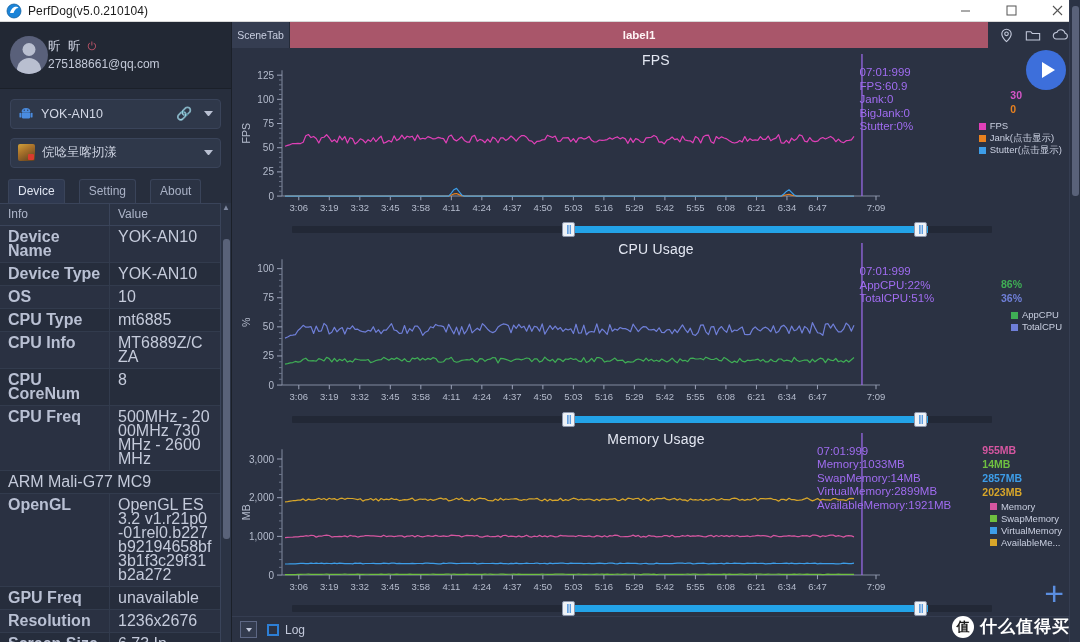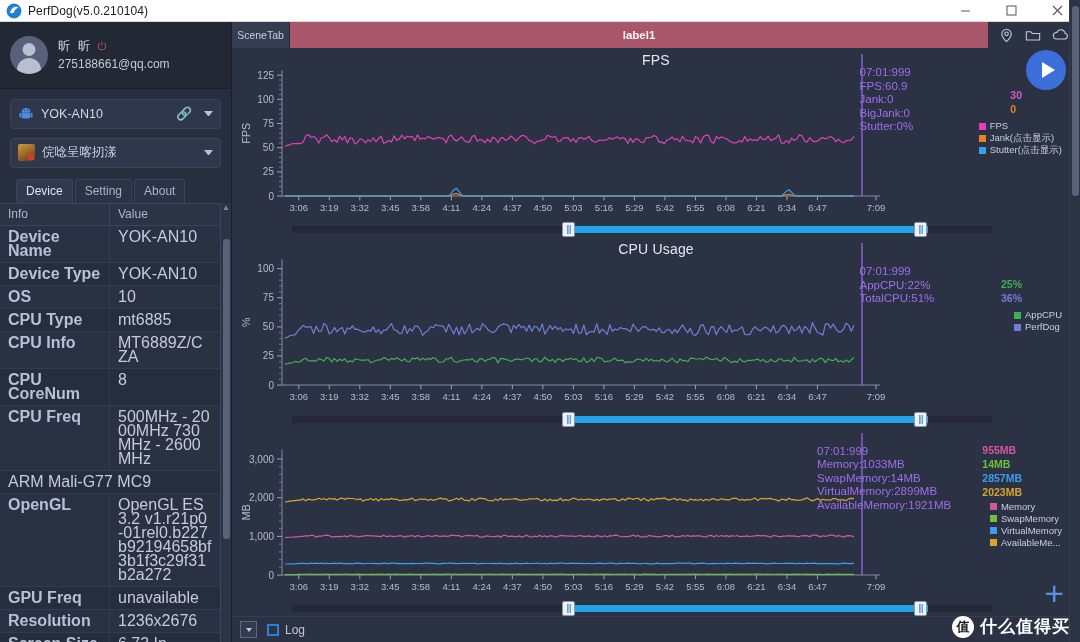--- a/index.html
+++ b/index.html
@@ -25,21 +25,21 @@
 
   
   .body { flex: 1 1 auto; display: flex; min-height: 0; }
 
   
   .sidebar {
     width: 232px; flex: 0 0 232px; background: #272e3d; display: flex; flex-direction: column;
     border-right: 1px solid #1b2029; min-height: 0;
   }
   .acct {
-    height: 72px; display: flex; align-items: center; padding: 0 10px; gap: 10px;
+    height: 72px; display: flex; align-items: center; padding: 0 10px; 
     background: #222834; border-bottom: 1px solid #1b2029;
   }
   .avatar {
     width: 38px; height: 38px; border-radius: 50%; background: #59607a;
     flex: 0 0 38px; position: relative; overflow: hidden;
   }
   .avatar::before {
     content: ""; position: absolute; left: 50%; top: 7px; width: 13px; height: 13px;
     border-radius: 50%; background: #b9bfd0; transform: translateX(-50%);
   }
@@ -64,21 +64,21 @@
   .caret { width: 0; height: 0; border-left: 4.5px solid transparent; border-right: 4.5px solid transparent;
            border-top: 5.5px solid #b9c0d2; flex: 0 0 9px; }
   .appicon {
     width: 17px; height: 17px; border-radius: 2px; flex: 0 0 17px;
     background: linear-gradient(150deg,#d0a13a 0%,#a8712a 40%,#5a3c1e 100%);
     position: relative; overflow: hidden;
   }
   .appicon::after { content:""; position:absolute; right:1px; bottom:1px; width:6px; height:6px; background:#d83b2e; border-radius:1px; }
 
   
-  .tabs { display: flex; padding: 2px 8px 0 16px; gap: 2px; }
+  .tabs { display: flex; padding: 2px 8px 0 8px; gap: 14px; }
   .tab {
     font-size: 12px; padding: 4px 9px 5px 9px; color: #aab2c6;
     border: 1px solid #3a445a; border-bottom: none; border-radius: 3px 3px 0 0; background: #2b3344;
   }
   .tab.active { background: #2f3950; color: #dfe4f0; }
 
   
   .tablewrap { flex: 1 1 auto; min-height: 0; display: flex; position: relative; overflow: hidden; }
   .tbl { flex: 1 1 auto; display: flex; flex-direction: column; border-top: 1px solid #3a445a; }
   .thead { display: flex; background: #2b3344; border-bottom: 1px solid #3a445a; height: 22px; flex: 0 0 22px; }
@@ -532,45 +532,46 @@
                 <path d="M53.0 99.7 L55.6 98.6 L58.2 97.1 L60.8 96.8 L63.4 96.2 L66.0 92.2 L68.6 89.9 L71.2 87.1 L73.8 88.9 L76.4 88.9 L79.0 88.4 L81.6 95.1 L84.2 87.9 L86.8 93.1 L89.4 92.6 L92.0 85.2 L94.6 87.5 L97.2 95.6 L99.8 94.0 L102.4 89.1 L105.0 93.5 L107.6 90.7 L110.2 89.3 L112.8 95.7 L115.4 89.7 L118.0 90.6 L120.5 87.6 L123.1 91.0 L125.7 90.9 L128.3 92.6 L130.9 93.4 L133.5 93.7 L136.1 91.9 L138.7 92.8 L141.3 88.5 L143.9 94.0 L146.5 91.5 L149.1 95.3 L151.7 91.9 L154.3 91.8 L156.9 88.7 L159.5 85.4 L162.1 91.7 L164.7 92.4 L167.3 95.0 L169.9 94.8 L172.5 87.3 L175.1 95.0 L177.7 90.3 L180.3 92.7 L182.9 87.8 L185.5 87.9 L188.1 91.1 L190.7 97.0 L193.3 93.9 L195.9 92.7 L198.5 88.5 L201.1 89.5 L203.7 86.2 L206.3 87.5 L208.9 87.6 L211.5 88.3 L214.1 93.7 L216.7 86.1 L219.3 91.0 L221.9 95.5 L224.5 88.9 L227.1 96.5 L229.7 88.4 L232.3 95.5 L234.9 92.0 L237.5 85.9 L240.1 94.5 L242.7 92.1 L245.3 89.9 L247.9 92.0 L250.4 85.4 L253.0 87.8 L255.6 90.9 L258.2 93.2 L260.8 94.3 L263.4 92.9 L266.0 88.8 L268.6 87.1 L271.2 85.7 L273.8 86.1 L276.4 87.4 L279.0 94.4 L281.6 86.9 L284.2 90.2 L286.8 86.1 L289.4 89.4 L292.0 88.0 L294.6 92.9 L297.2 86.8 L299.8 93.0 L302.4 88.0 L305.0 88.9 L307.6 92.9 L310.2 85.7 L312.8 95.7 L315.4 91.5 L318.0 87.3 L320.6 91.1 L323.2 87.9 L325.8 91.2 L328.4 89.3 L331.0 93.1 L333.6 90.6 L336.2 91.7 L338.8 90.5 L341.4 95.2 L344.0 86.0 L346.6 94.8 L349.2 94.6 L351.8 86.9 L354.4 96.4 L357.0 93.7 L359.6 93.2 L362.2 93.7 L364.8 85.6 L367.4 94.7 L370.0 90.8 L372.6 93.0 L375.2 96.1 L377.8 86.4 L380.3 92.9 L382.9 90.7 L385.5 91.8 L388.1 89.2 L390.7 90.3 L393.3 90.3 L395.9 91.5 L398.5 93.4 L401.1 85.9 L403.7 89.7 L406.3 93.3 L408.9 90.3 L411.5 88.3 L414.1 88.7 L416.7 91.4 L419.3 91.5 L421.9 91.0 L424.5 93.1 L427.1 89.5 L429.7 94.0 L432.3 94.2 L434.9 91.6 L437.5 91.2 L440.1 95.4 L442.7 91.2 L445.3 94.2 L447.9 90.4 L450.5 86.7 L453.1 91.0 L455.7 94.3 L458.3 89.9 L460.9 96.1 L463.5 97.0 L466.1 94.2 L468.7 86.8 L471.3 86.7 L473.9 93.5 L476.5 96.3 L479.1 88.6 L481.7 88.3 L484.3 96.3 L486.9 90.7 L489.5 88.3 L492.1 91.8 L494.7 94.0 L497.3 86.6 L499.9 93.7 L502.5 91.7 L505.1 92.3 L507.7 90.3 L510.2 88.7 L512.8 96.1 L515.4 96.3 L518.0 96.0 L520.6 90.9 L523.2 88.6 L525.8 91.2 L528.4 92.6 L531.0 90.0 L533.6 88.9 L536.2 90.5 L538.8 93.4 L541.4 87.5 L544.0 94.5 L546.6 93.2 L549.2 88.4 L551.8 87.0 L554.4 89.6 L557.0 95.1 L559.6 87.9 L562.2 92.4 L564.8 91.4 L567.4 87.7 L570.0 94.7 L572.6 88.2 L575.2 90.1 L577.8 94.9 L580.4 84.4 L583.0 89.6 L585.6 94.4 L588.2 94.9 L590.8 96.9 L593.4 86.0 L596.0 85.5 L598.6 89.8 L601.2 85.8 L603.8 90.3 L606.4 93.5 L609.0 93.6 L611.6 90.7 L614.2 84.9 L616.8 87.3 L619.4 92.8 L622.0 87.1 " fill="none" stroke="#6f7fd8" stroke-width="1.2" stroke-linejoin="round"></path>
                 <line x1="629.9642857142857" y1="6" x2="629.9642857142857" y2="146" stroke="#a06cf0" stroke-width="1.2"></line>
               </svg>
             </div>
             <div class="ann" style="color: rgb(160, 108, 240); left: 74%; top: 28px;">
               <div>07:01:999</div>
               <div>AppCPU:22%</div>
               <div>TotalCPU:51%</div>
             </div>
             <div class="legval" style="right: 58px; top: 40px; text-align: left;">
-              <div style="color: rgb(63, 174, 85);">25%</div>
+              <div style="color: rgb(63, 174, 85);">86%</div>
               <div style="color: rgb(111, 127, 216);">36%</div>
             </div>
             <div class="leg" style="right: 18px; top: 72px;">
               <div class="leg-row">
                 <span class="swatch" style="background: rgb(63, 174, 85);"></span>
                 <span>AppCPU</span>
               </div>
               <div class="leg-row">
                 <span class="swatch" style="background: rgb(111, 127, 216);"></span>
-                <span>PerfDog</span>
+                <span>TotalCPU</span>
               </div>
             </div>
           </div>
           <div class="slider">
             <div class="sl-track"></div>
             <div class="sl-fill" style="left:336px;right:152px;"></div>
             <div class="sl-handle" style="left:330px;">
               <span class="sl-grip">|||</span>
             </div>
             <div class="sl-handle" style="left:682px;">
               <span class="sl-grip">|||</span>
             </div>
           </div>
           <div class="chart">
+            <div class="ch-title">Memory Usage</div>
             <div class="plot">
               <svg viewBox="0 0 848 172" preserveAspectRatio="none">
                 <line x1="50" y1="22" x2="50" y2="146" stroke="#828aa0" stroke-width="1"></line>
                 <line x1="50" y1="146" x2="648" y2="146" stroke="#828aa0" stroke-width="1"></line>
                 <line x1="45" y1="146" x2="50" y2="146" stroke="#9aa2b8" stroke-width="1"></line>
                 <text x="42" y="149.5" fill="#b5bccd" font-size="10" font-family="Liberation Sans, sans-serif" text-anchor="end">0</text>
                 <line x1="45" y1="107.84615384615384" x2="50" y2="107.84615384615384" stroke="#9aa2b8" stroke-width="1"></line>
                 <text x="42" y="111.34615384615384" fill="#b5bccd" font-size="10" font-family="Liberation Sans, sans-serif" text-anchor="end">1,000</text>
                 <line x1="45" y1="69.6923076923077" x2="50" y2="69.6923076923077" stroke="#9aa2b8" stroke-width="1"></line>
                 <text x="42" y="73.1923076923077" fill="#b5bccd" font-size="10" font-family="Liberation Sans, sans-serif" text-anchor="end">2,000</text>

